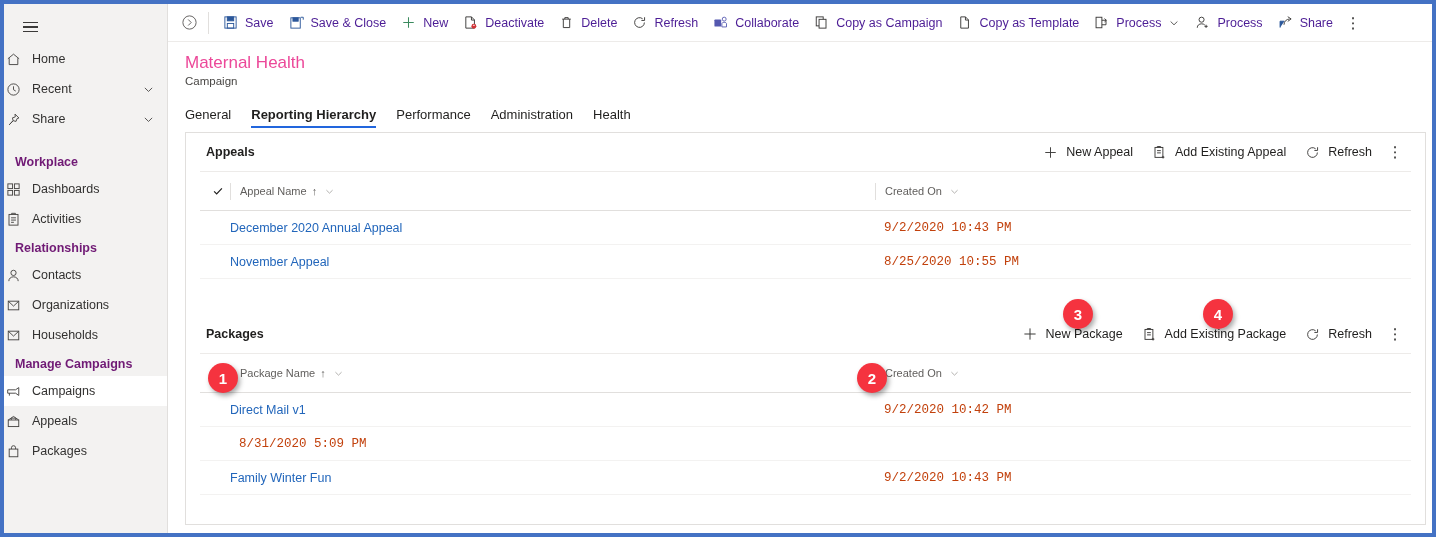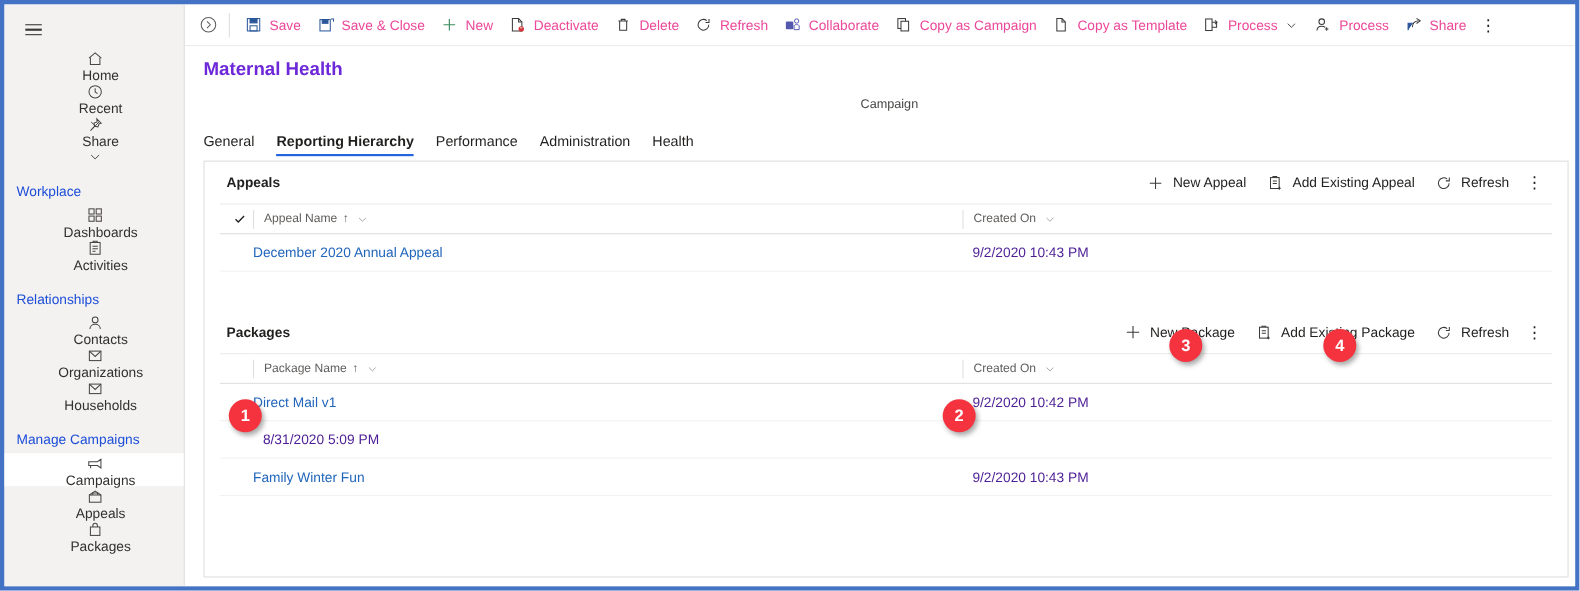--- a/index.html
+++ b/index.html
@@ -36,49 +36,48 @@
     gap: 3px;
     margin-left: 6px;
     cursor: pointer;
   }
   .hamburger span {
     display: block; width: 15px; height: 1.6px; background: #3B3A39;
   }
   .nav-item {
     display: flex; align-items: center;
     height: 30px;
-    padding-left: 12px;
+    padding-left: 0;
     font-size: 12.5px;
     color: #323130;
     cursor: pointer;
     position: relative;
-    flex-direction: column;
   }
   .nav-item .ic {
     width: 18px; height: 18px;
     display: inline-flex; align-items: center; justify-content: center;
     margin-right: 10px;
     flex: 0 0 18px;
     color: #484644;
   }
   .nav-item .lbl { flex: 1 1 auto; white-space: nowrap; }
   .nav-item .chev {
     width: 18px; height: 18px; margin-right: 10px;
     display: inline-flex; align-items: center; justify-content: center;
     color: #484644;
   }
   .nav-item.selected {
     background: #ffffff;
   }
   .nav-group {
     font-size: 12.5px;
-    font-weight: normal;
-    color: #1d4ed8;
+    font-weight: bold;
+    color: #701a75;
     padding: 7px 0 5px 11px;
-    margin-top: 12px;
+    margin-top: 0;
   }
   .nav-spacer { height: 14px; }
 
   
   .main {
     flex: 1 1 auto;
     display: flex; flex-direction: column;
     background: #ffffff;
     min-width: 0;
     height: 100%;
@@ -101,42 +100,42 @@
     cursor: pointer;
   }
   .cmd-divider {
     width: 1px; height: 22px; background: #E1DFDD; margin: 0 6px 0 4px;
   }
   .cmd-btn {
     display: inline-flex; align-items: center;
     height: 30px;
     padding: 0 7px;
     font-size: 12.5px;
-    color: #ec4899;
+    color: #4c1d95;
     cursor: pointer;
   }
   .cmd-btn .ic {
     width: 17px; height: 16px;
     display: inline-flex; align-items: center; justify-content: center;
     margin-right: 6px;
     color: #3B3A39;
   }
   .cmd-btn .cdown {
     margin-left: 7px; color: #3B3A39; display: inline-flex; align-items: center;
   }
   .cmd-more {
     width: 26px; height: 30px;
     display: flex; align-items: center; justify-content: center;
     color: #201F1E; font-size: 15px; cursor: pointer; letter-spacing: 0;
   }
 
   
   .titlearea { padding: 10px 0 0 17px; flex: 0 0 auto; }
-  .rec-title { font-size: 17px; font-weight: bold; color: #6d28d9; line-height: 21px; }
-  .rec-sub { font-size: 11.5px; color: #484644; margin-top: 16px; text-align: center; }
+  .rec-title { font-size: 17px; font-weight: normal; color: #ec4899; line-height: 21px; }
+  .rec-sub { font-size: 11.5px; color: #484644; margin-top: 2px; }
 
   .tabs {
     display: flex; align-items: flex-end;
     padding: 0 0 0 17px;
     height: 32px;
     margin-top: 9px;
     flex: 0 0 auto;
   }
   .tab {
     font-size: 13px;
@@ -194,21 +193,21 @@
   .sec-more {
     width: 24px; height: 28px; display: flex; align-items: center;
     justify-content: center; color: #201F1E; font-size: 15px; cursor: pointer;
     margin-left: 2px;
   }
 
   
   .grid { width: 100%; }
   .grid-head {
     display: flex; align-items: center;
-    height: 28px;
+    height: 40px;
     border-top: 1px solid #EDEBE9;
     border-bottom: 1px solid #E1DFDD;
     padding-left: 6px;
   }
   .gh-check {
     width: 24px; display: flex; align-items: center; justify-content: center;
     color: #201F1E; font-size: 12px; cursor: pointer;
   }
   .gh-check.blank { color: transparent; }
   .gh-col {
@@ -226,21 +225,21 @@
 
   .grid-row {
     display: flex; align-items: center;
     height: 34px;
     border-bottom: 1px solid #F3F2F1;
     padding-left: 30px;
     font-size: 12.5px;
   }
   .cell-name { flex: 0 0 645px; }
   .cell-name a { color: #2266BB; text-decoration: none; cursor: pointer; }
-  .cell-date { flex: 1 1 auto; color: #4c1d95; padding-left: 9px; }
+  .cell-date { flex: 1 1 auto; color: #c2410c; padding-left: 9px; font-family: Liberation Mono, monospace; }
 
   .sec-gap { height: 36px; }
 
   
   .badge {
     position: absolute;
     width: 30px; height: 30px;
     border-radius: 50%;
     background: #F5333F;
     color: #ffffff;
@@ -613,20 +612,26 @@
                 </span>
               </div>
             </div>
 
             <div class="grid-row">
               <div class="cell-name">
                 <a>December 2020 Annual Appeal</a>
               </div>
               <div class="cell-date">9/2/2020 10:43 PM</div>
             </div>
+            <div class="grid-row">
+              <div class="cell-name">
+                <a>November Appeal</a>
+              </div>
+              <div class="cell-date">8/25/2020 10:55 PM</div>
+            </div>
           </div>
         </div>
 
         <div class="sec-gap"></div>
 
         <div class="section">
           <div class="sec-head">
             <div class="sec-title">Packages</div>
             <div class="sec-actions">
               <div class="sec-btn">

